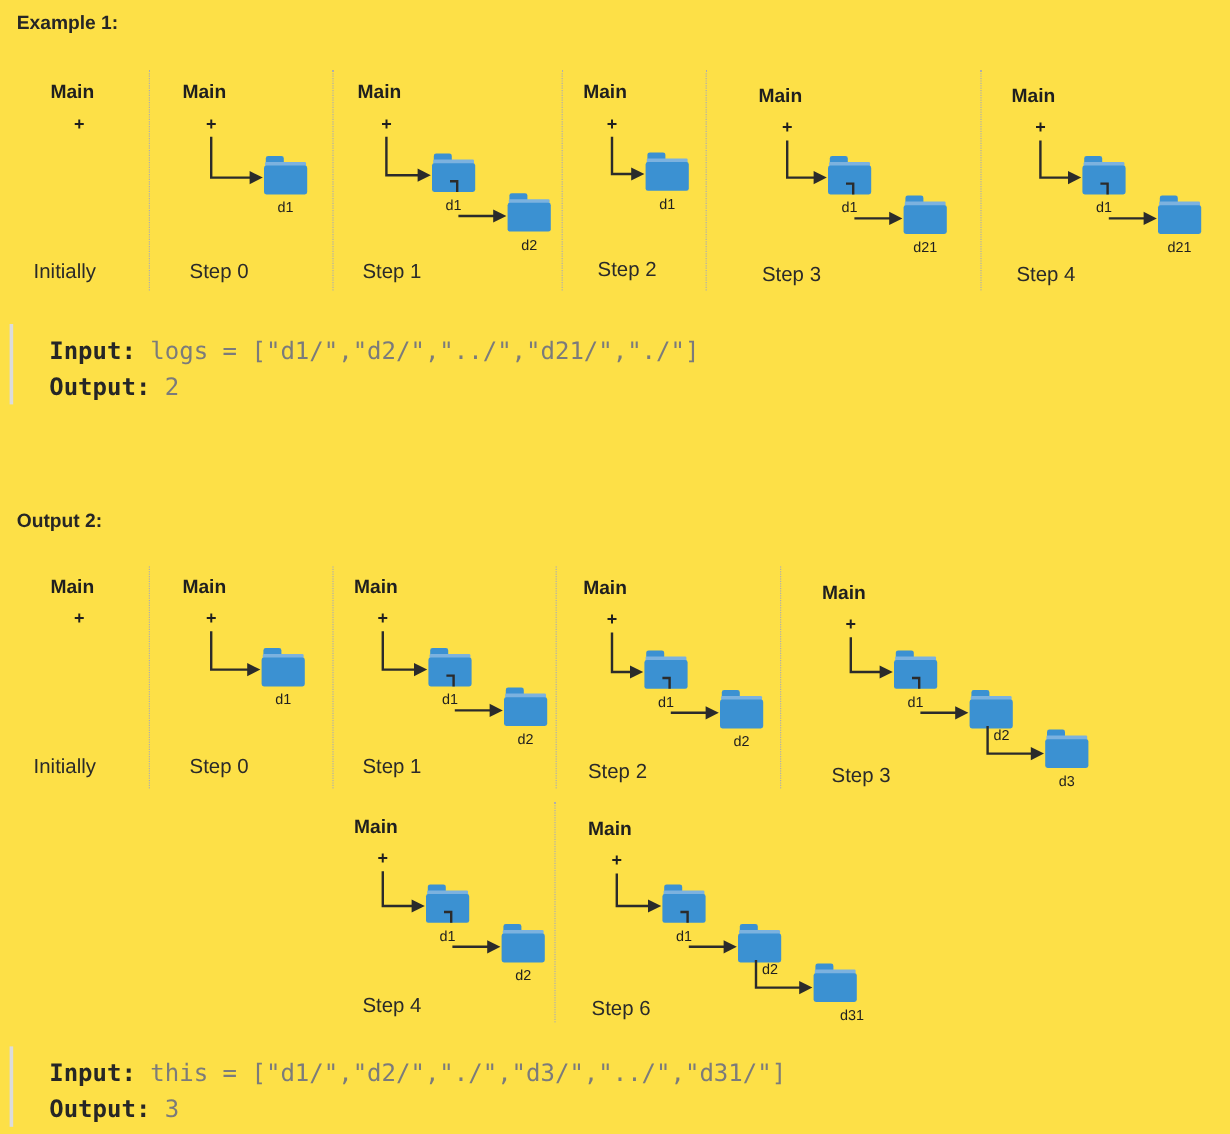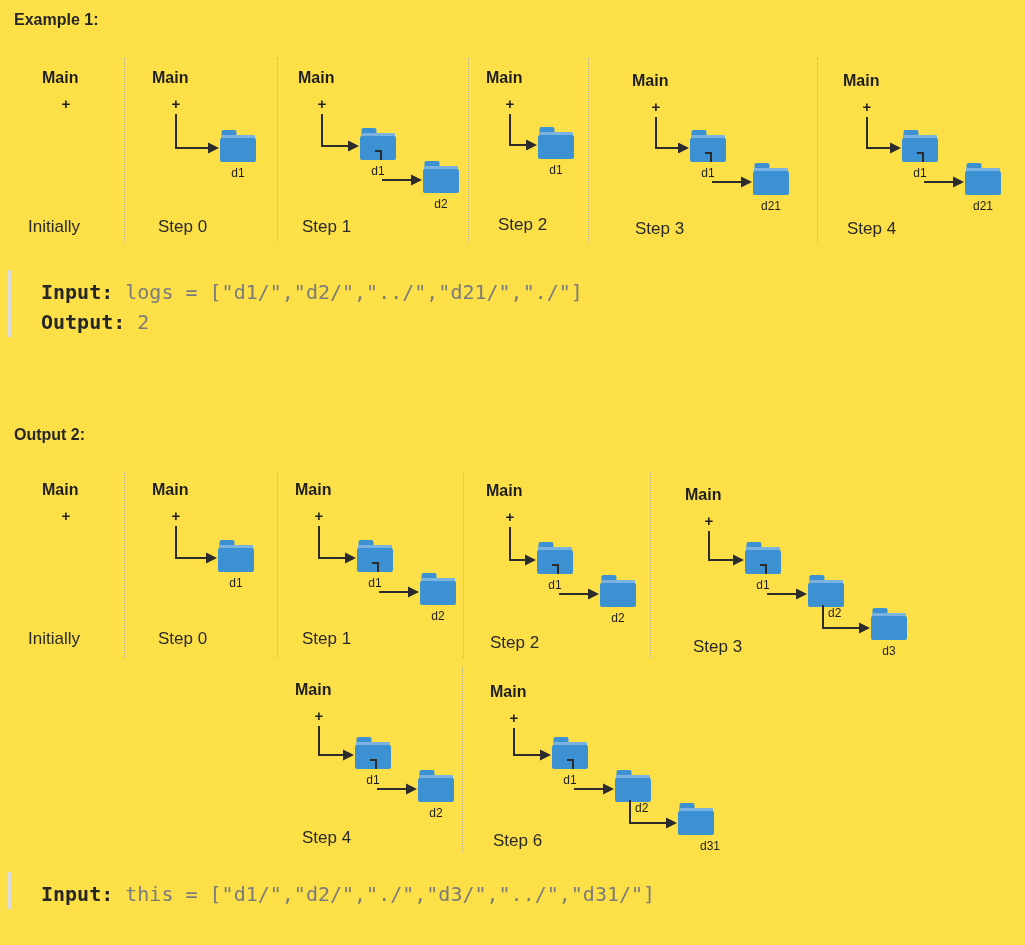--- a/index.html
+++ b/index.html
@@ -196,20 +196,21 @@
 
   <div class="io-block" style="top:270px">
     <div class="io-line"><span class="io-key">Input:</span><span class="io-val"> logs = ["d1/","d2/","../","d21/","./"]</span></div>
     <div class="io-line"><span class="io-key">Output:</span><span class="io-val"> 2</span></div>
   </div>
 
   <div class="ex-heading" style="top:426px">Output 2:</div>
 
   <div class="io-block" style="top:872px">
     <div class="io-line"><span class="io-key">Input:</span><span class="io-val"> this = ["d1/","d2/","./","d3/","../","d31/"]</span></div>
+    <div class="io-line"><span class="io-key">Output:</span><span class="io-val"> 3</span></div>
   </div>
 
 <div class="sep" style="left: 124px; top: 58px; height: 184px;"></div>
     <div class="sep" style="left: 277px; top: 58px; height: 184px;"></div>
     <div class="sep" style="left: 468px; top: 58px; height: 184px;"></div>
     <div class="sep" style="left: 588px; top: 58px; height: 184px;"></div>
     <div class="sep" style="left: 817px; top: 58px; height: 184px;"></div>
     <span class="lbl main-lbl" style="left: 42px; top: 69px;">Main</span>
     <span class="lbl plus-lbl" style="left: 58px; top: 95px;">+</span>
     <span class="lbl step-lbl" style="left: 28px; top: 217px;">Initially</span>

